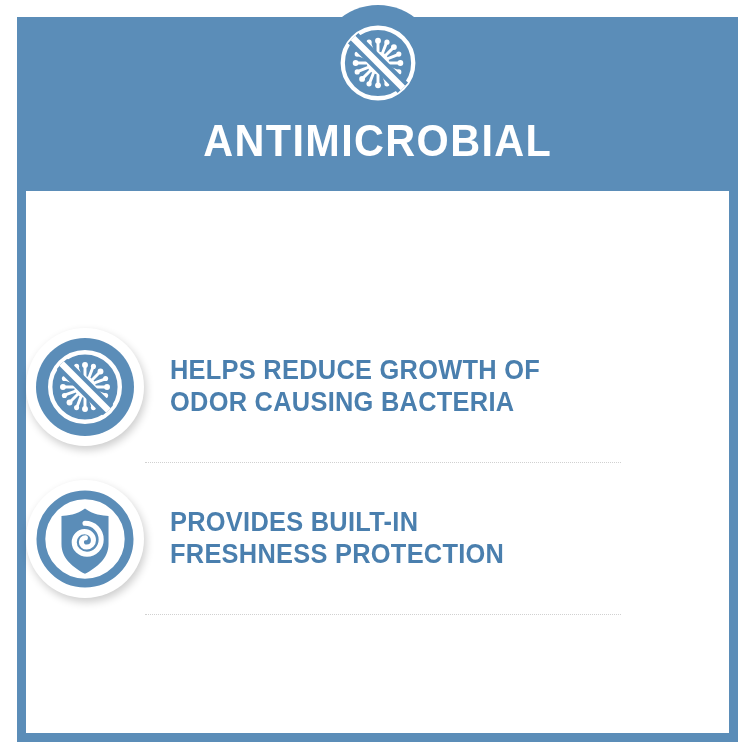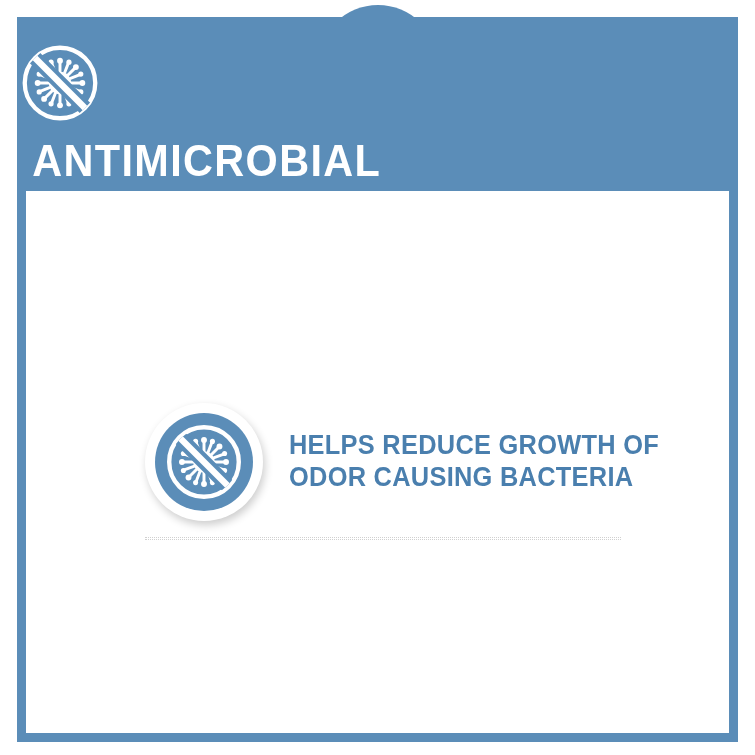--- a/index.html
+++ b/index.html
@@ -53,26 +53,26 @@
     transform: translateX(-50%);
     width: 120px;
     height: 80px;
     background: var(--brand);
     border-radius: 60px 60px 0 0;
   }
 
   .header-inner {
     position: absolute;
     left: 17px;
-    top: 23px;
+    top: 3px;
     width: 721px;
     height: 186px;
     display: flex;
     flex-direction: column;
-    align-items: flex-start;
+    align-items: center;
     box-sizing: border-box;
   }
 
   .header-icon {
     width: 86px;
     height: 86px;
     margin-top: 17px;
     display: block;
   }
 
@@ -100,21 +100,20 @@
     display: flex;
     flex-direction: column;
     justify-content: center;
     padding-top: 4px;
   }
 
   .feature-row {
     display: flex;
     align-items: center;
     height: 150px;
-    padding-left: 119px;
   }
 
   .icon-badge {
     position: relative;
     width: 118px;
     height: 118px;
     flex: 0 0 118px;
     border-radius: 50%;
     background: #ffffff;
     box-shadow: 2px 4px 9px rgba(0,0,0,0.20);
@@ -276,18 +275,31 @@
         </svg>
       </div>
       <div class="feature-text">
         <span class="line">HELPS REDUCE GROWTH OF</span>
         <span class="line">ODOR CAUSING BACTERIA</span>
       </div>
     </div>
 
     <div class="divider"></div>
 
+    <div class="feature-row">
+      <div class="icon-badge">
+        <svg viewBox="0 0 100 100">
+          <circle cx="50" cy="50" r="45" fill="none" stroke="#5B8DB8" stroke-width="9"></circle>
+          <path d="M50 19 C58 25 68 26.5 74 26.5 L74 55 C74 70 62 79 50 85.5 C38 79 26 70 26 55 L26 26.5 C32 26.5 42 25 50 19 Z" fill="#5B8DB8"></path>
+          <path d="M50 34 C59.5 34 66.5 41.5 66.5 50.5 C66.5 59 60 65.5 52 65.5 C44.8 65.5 39 60 39 53.2 C39 47.2 43.7 42.5 49.5 42.5 C54.6 42.5 58.6 46.4 58.6 51.2 C58.6 55.2 55.5 58.2 51.8 58.2 C48.7 58.2 46.3 55.9 46.3 53 C46.3 50.6 48.2 48.8 50.4 48.8" fill="none" stroke="#ffffff" stroke-width="5.2" stroke-linecap="round"></path>
+        </svg>
+      </div>
+      <div class="feature-text">
+        <span class="line">PROVIDES BUILT-IN</span>
+        <span class="line">FRESHNESS PROTECTION</span>
+      </div>
+    </div>
 
     <div class="divider"></div>
 
 
   </div>
 </div>
 
 </body></html>

